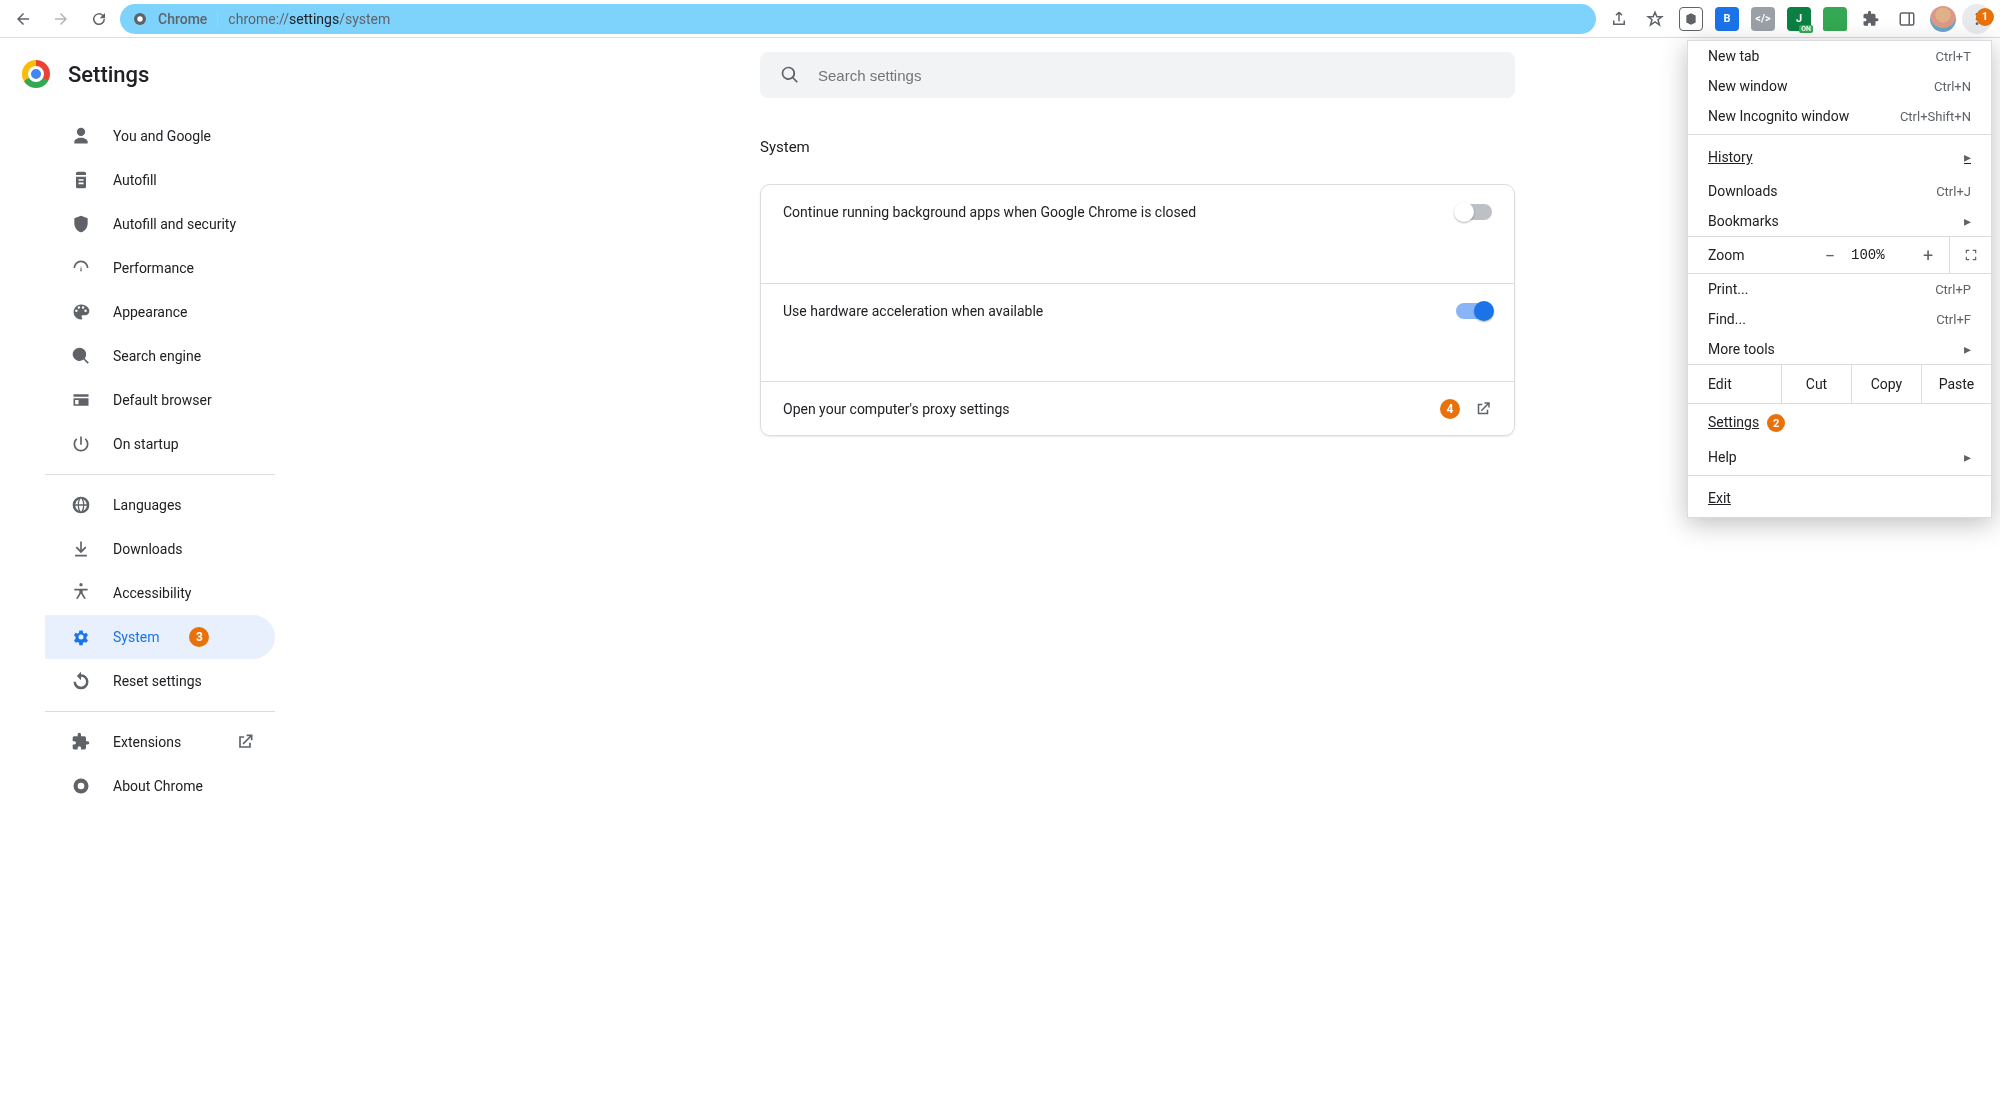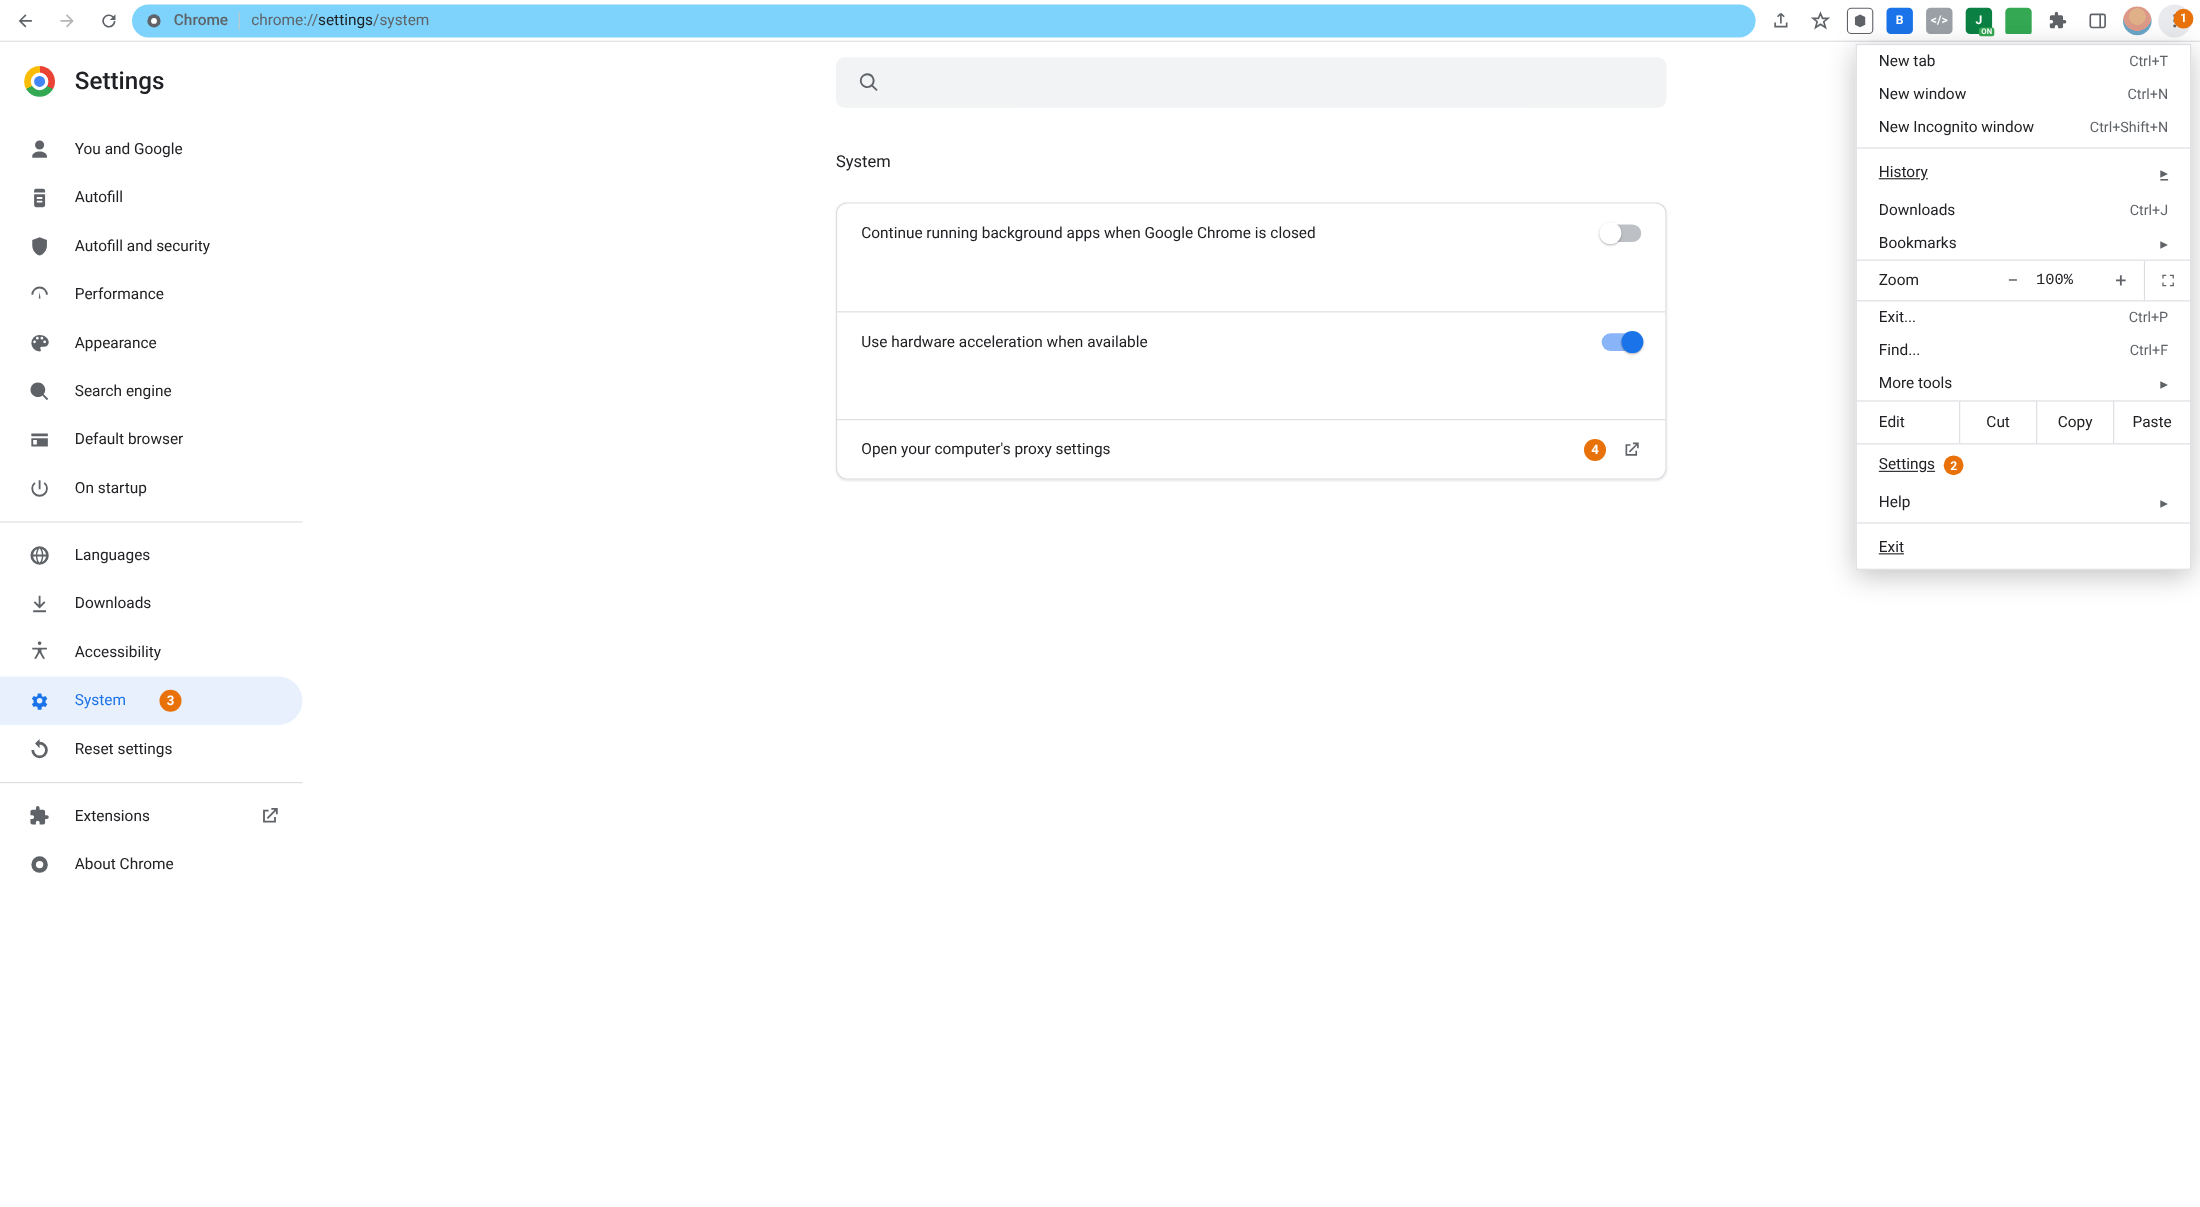--- a/index.html
+++ b/index.html
@@ -62,21 +62,21 @@
   .chrome-logo {
     width:28px; height:28px; border-radius:50%;
     background:conic-gradient(#ea4335 0 120deg,#34a853 120deg 240deg,#fbbc05 240deg 360deg);
     position:relative;
   }
   .chrome-logo::after {
     content:""; position:absolute; inset:6px;
     border-radius:50%; background:#4285f4; border:3px solid #fff;
   }
   .app-title { font-size:22px; font-weight:500; }
-  .nav { display:flex; flex-direction:column; }
+  .nav { display:flex; flex-direction:column;padding-left:45px; }
   .nav-item {
     height:44px; display:flex; align-items:center; gap:22px;
     padding:0 0 0 26px; color:var(--text);
     border-radius:0 22px 22px 0; font-size:14px;
   }
   .nav-item.selected { background:var(--chip); color:var(--blue); }
   .nav-item svg, .nav-item .ico { width:20px; height:20px; color:var(--muted); flex:none; }
   .nav-item.selected svg { color:var(--blue); }
   .nav-sep { height:1px; background:var(--border); margin:8px 0; }
   .nav-label { flex:1; }
@@ -361,20 +361,21 @@
           <span class="nav-label">About Chrome</span>
         </div>
       </div>
   </div>
 
   <div class="main">
     <div class="search-wrap">
       <svg width="20" height="20" viewBox="0 0 24 24">
           <path fill="#5f6368" d="M10 2a8 8 0 1 0 5 14.3l5 5 1.4-1.4-5-5A8 8 0 0 0 10 2zm0 2a6 6 0 1 1 0 12 6 6 0 0 1 0-12z"></path>
         </svg>
+      <input placeholder="Search settings" style="">
     </div>
 
     <div class="section-title">System</div>
 
     <div class="card">
       <div class="card-row">
         <span class="row-label">Continue running background apps when Google Chrome is closed</span>
         <div class="toggle"></div>
       </div>
       <div class="card-row">
@@ -423,21 +424,21 @@
     <span class="zoom-btn">−</span>
     <span class="zoom-val">100%</span>
     <span class="zoom-btn">+</span>
     <span class="zoom-full">
       <svg width="14" height="14" viewBox="0 0 24 24">
           <path fill="#5f6368" d="M3 3h6v2H5v4H3zm12 0h6v6h-2V5h-4zM3 15h2v4h4v2H3zm16 0h2v6h-6v-2h4z"></path>
         </svg>
     </span>
   </div>
   <div class="menu-item">
-      <span>Exit...</span>
+      <span>Print...</span>
       <span class="menu-short">Ctrl+P</span>
     </div>
   <div class="menu-item">
       <span>Find...</span>
       <span class="menu-short">Ctrl+F</span>
     </div>
   <div class="menu-item">
       <span>More tools</span>
       <span class="menu-arrow">▸</span>
     </div>

